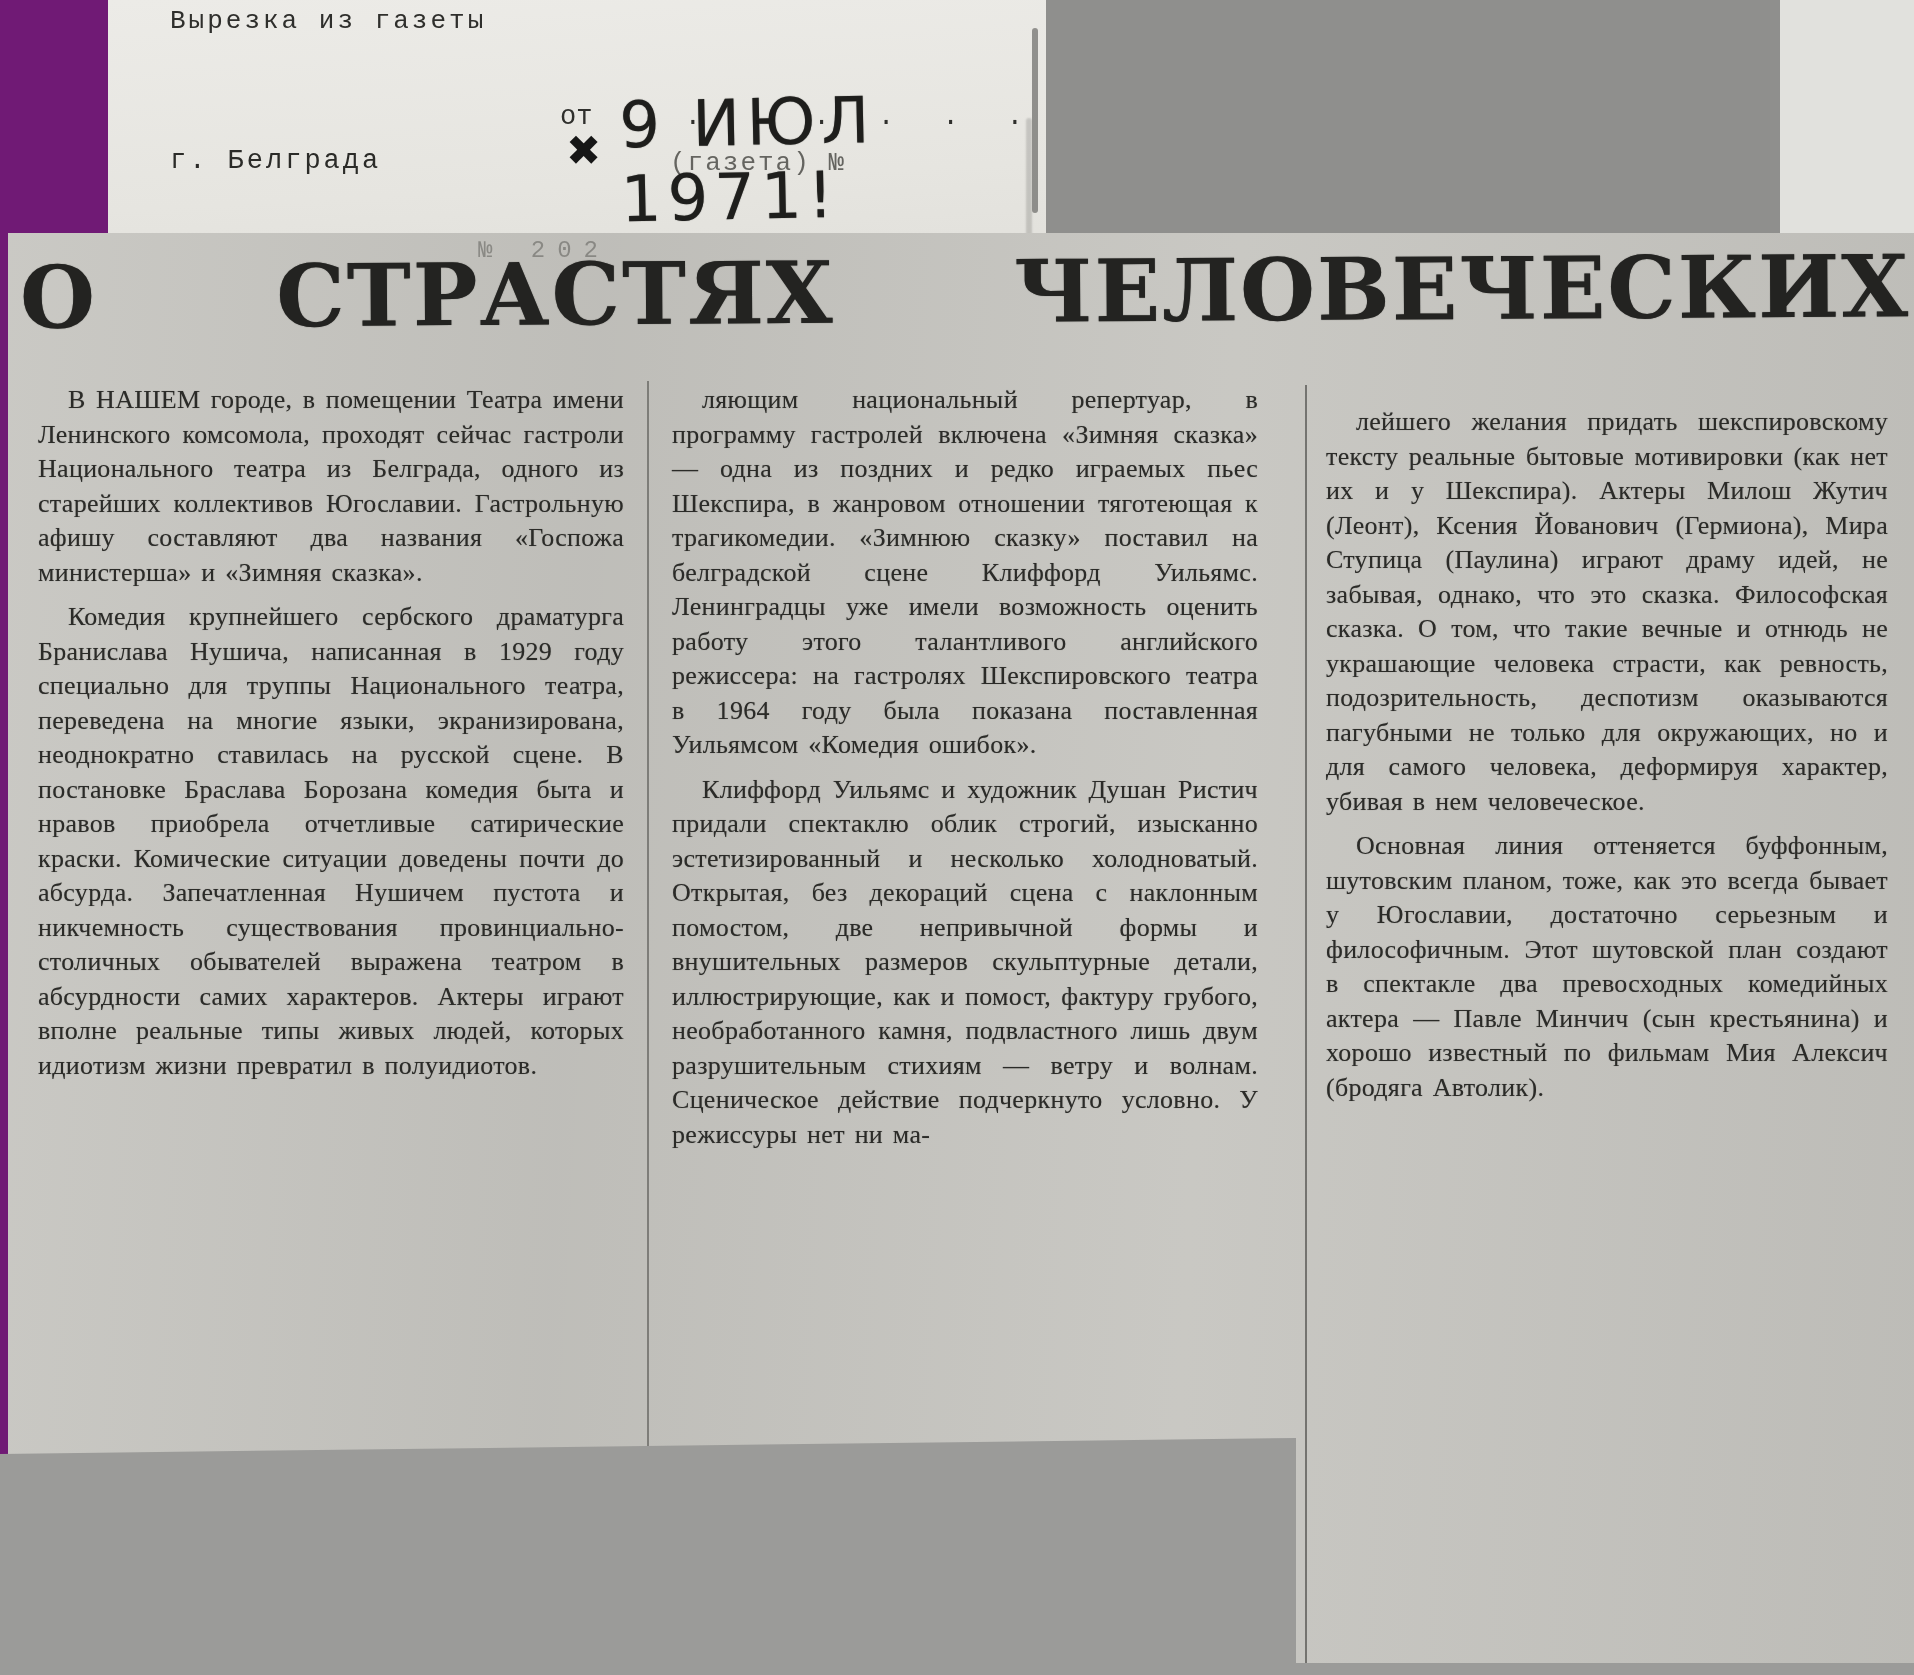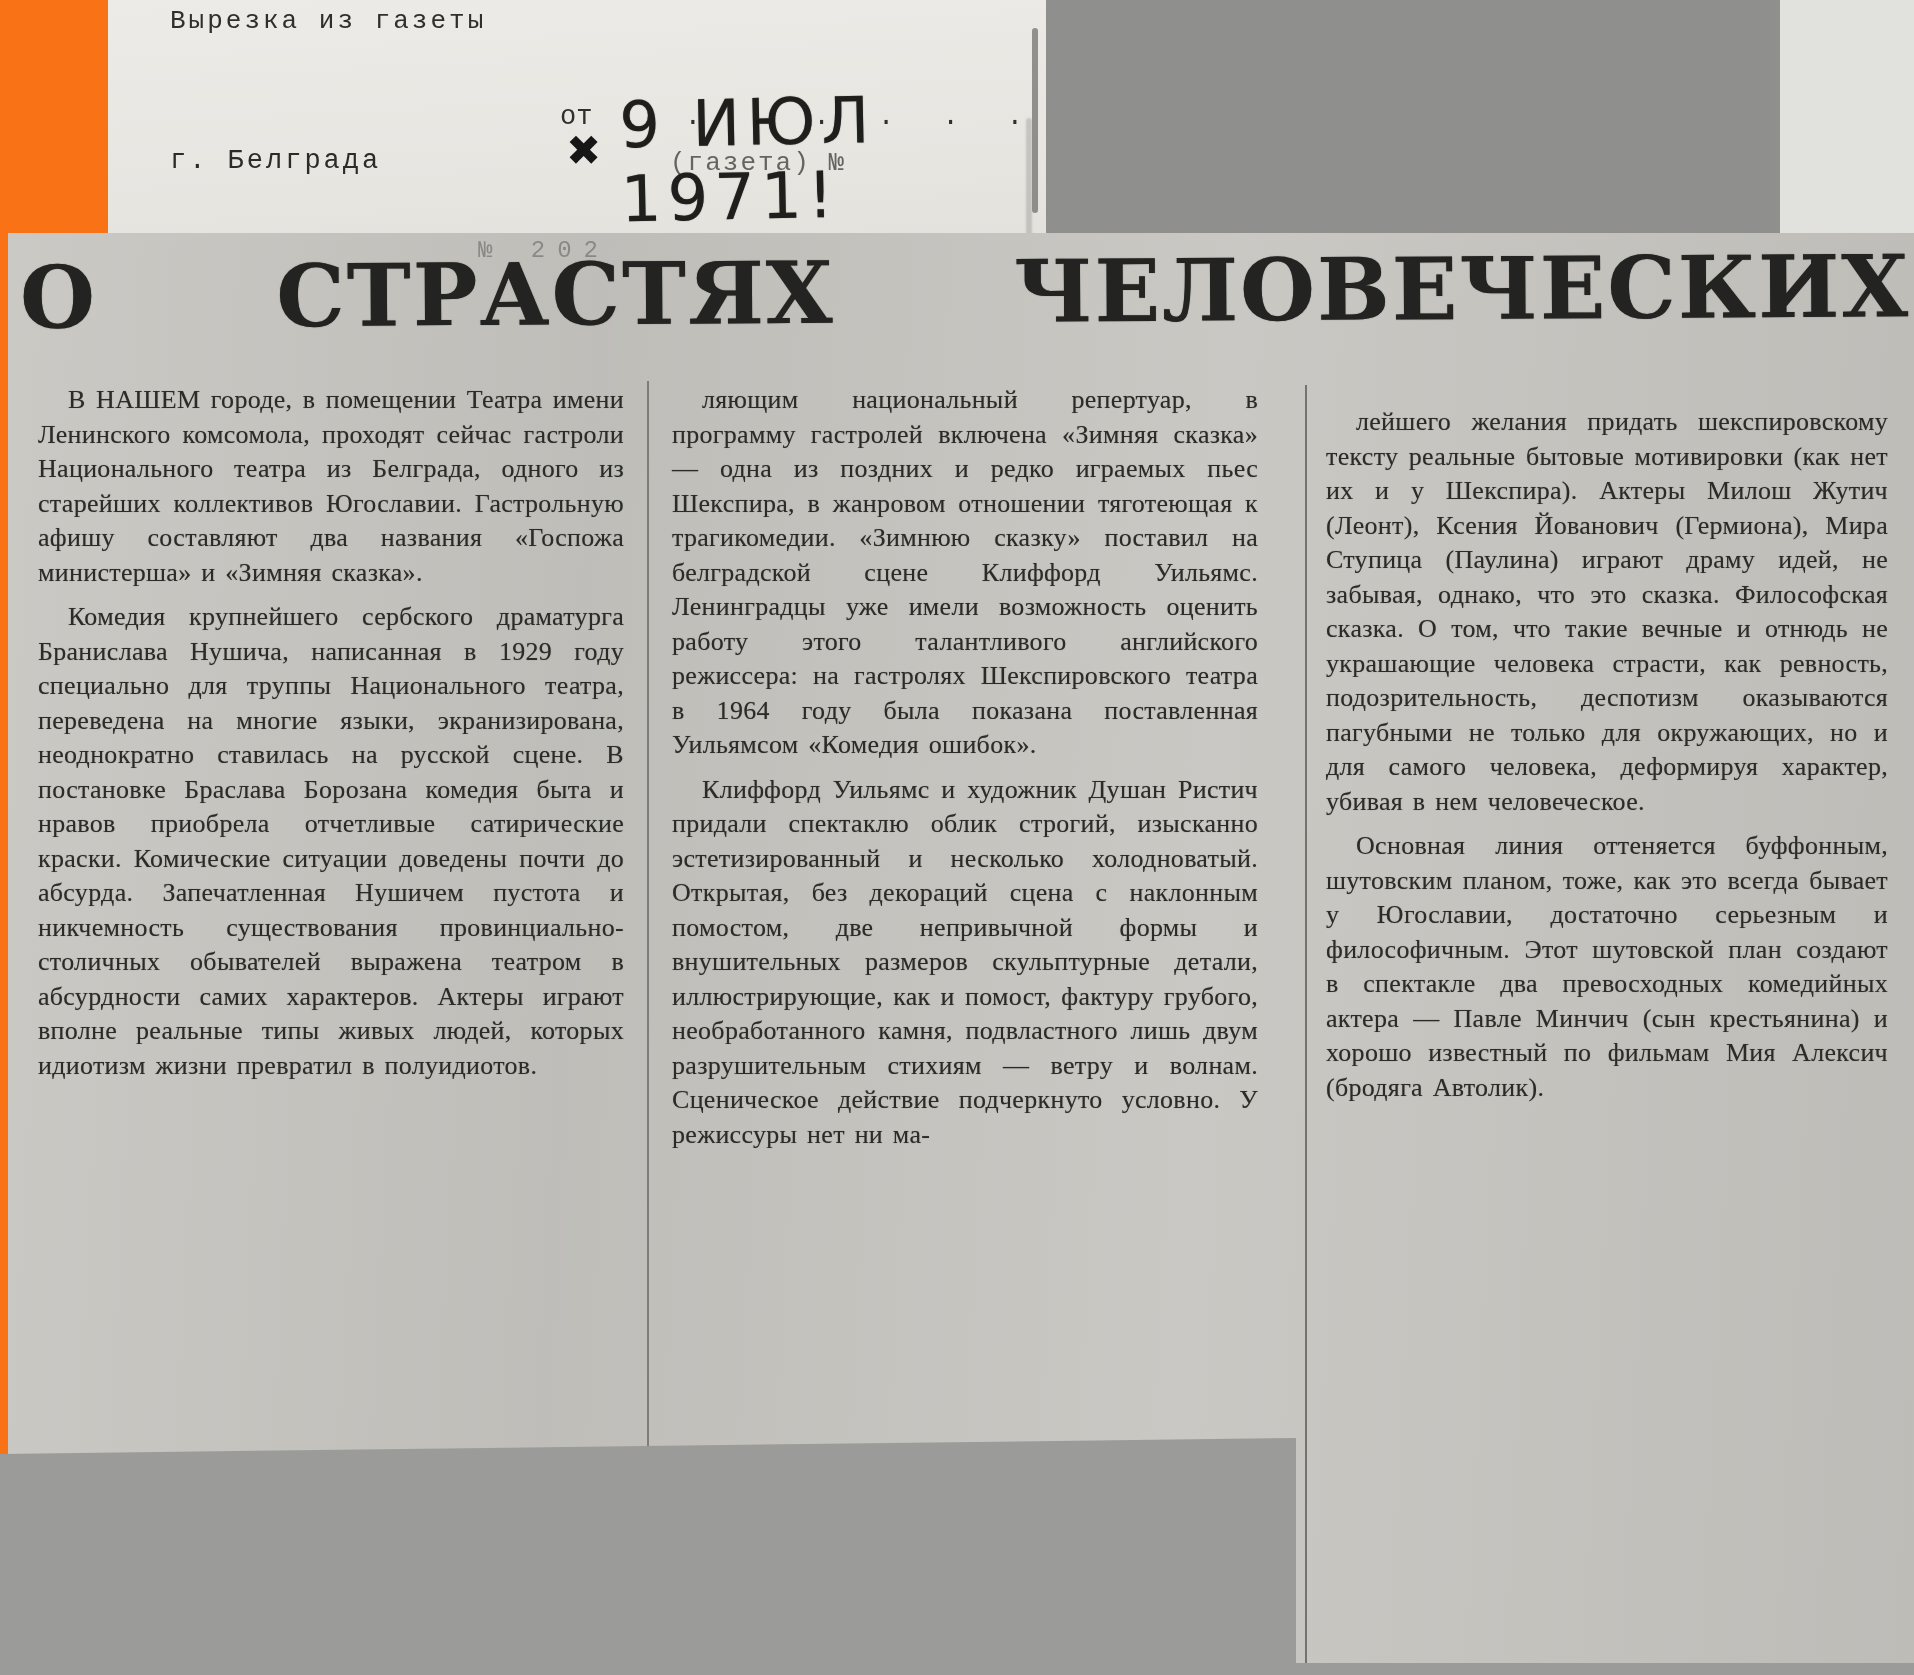--- a/index.html
+++ b/index.html
@@ -1,19 +1,19 @@
 <!DOCTYPE html>
 <html><head>
 <meta charset="utf-8">
 <style>
   html,body{margin:0;padding:0;}
   .page{
     position:relative;
     width:1914px;height:1675px;
-    background:#f97316;
+    background:#701a75;
     overflow:hidden;
     font-family:"Liberation Serif",serif;
   }
   
   .slip{
     position:absolute;left:108px;top:0;width:938px;height:252px;
     background:linear-gradient(177deg,#ecebe7,#e6e5e0 70%,#e2e1dc);
   }
   .slip-label{
     position:absolute;left:62px;top:6px;

